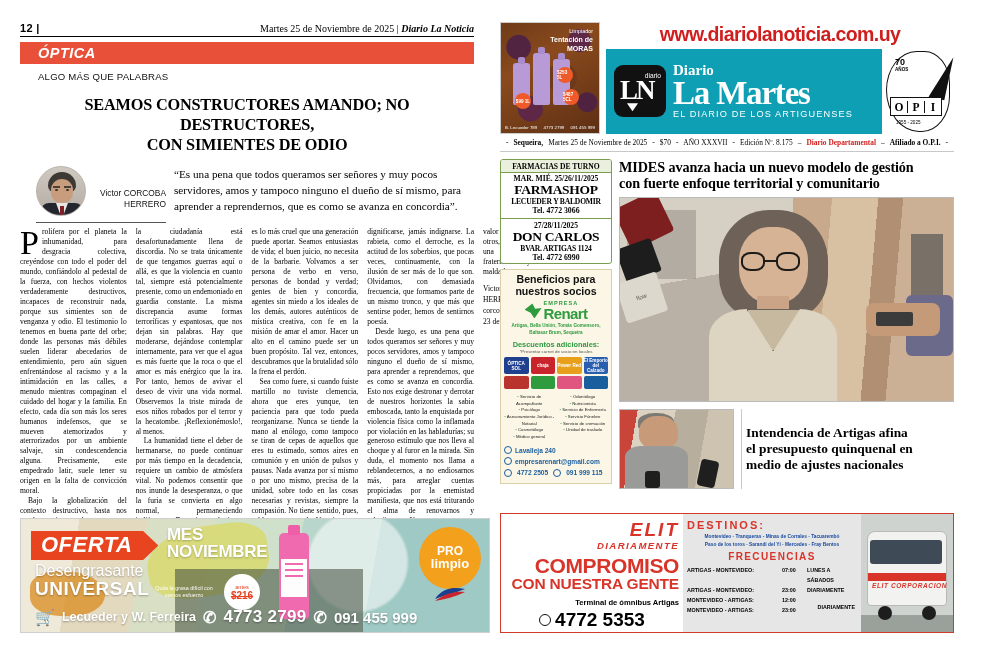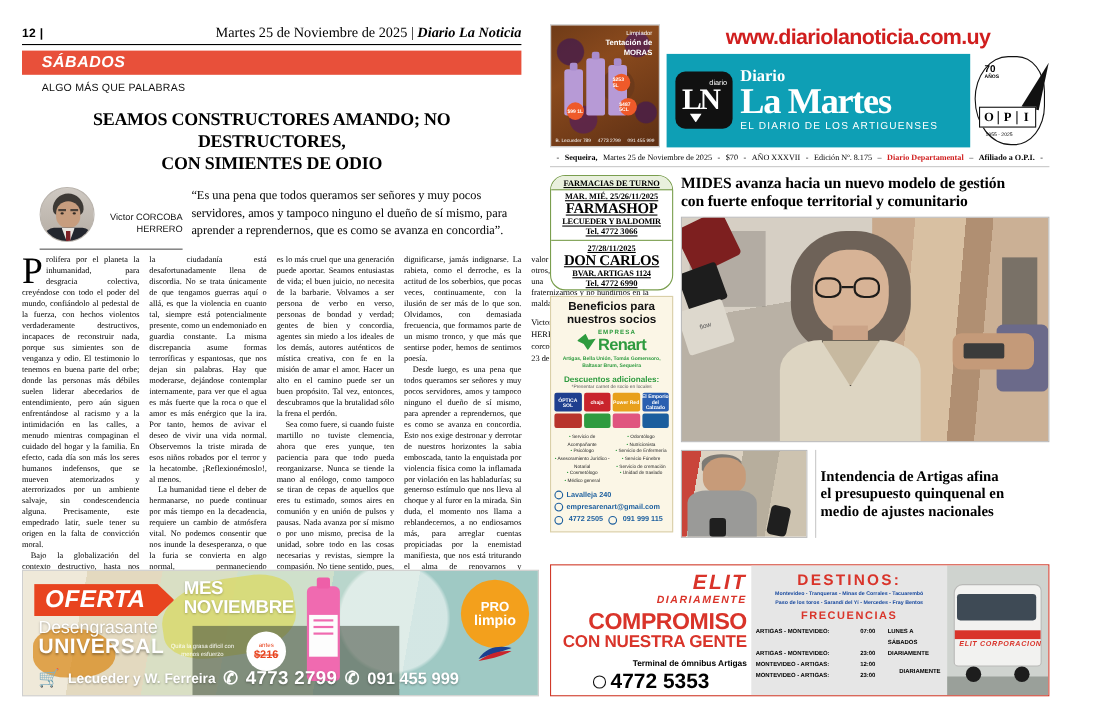--- a/index.html
+++ b/index.html
@@ -11,21 +11,21 @@
     position: relative;
   }
   .page { position: relative; width: 968px; height: 647px; display: flex; }
 
   
   .left-page { width: 508px; height: 647px; padding: 22px 18px 10px 20px; position: relative; }
 
   .folio-row { display: flex; align-items: baseline; justify-content: space-between;
     border-bottom: 1.2px solid #000; padding-bottom: 2px; }
   .folio { font-family: "Liberation Sans", sans-serif; font-weight: bold; font-size: 11px; letter-spacing: .3px; }
-  .folio-date { font-size: 13px; font-family: "Liberation Serif", serif; }
+  .folio-date { font-size: 10px; font-family: "Liberation Serif", serif; }
   .folio-date b { font-style: italic; }
 
   .section-bar { background: #e8503a; height: 22px; margin-top: 5px; display: flex; align-items: center; padding-left: 18px; }
   .section-bar span { color: #fff; font-family: "Liberation Sans", sans-serif; font-weight: bold; font-style: italic; font-size: 14.5px; letter-spacing: .5px; }
 
   .kicker { font-family: "Liberation Sans", sans-serif; font-size: 9.6px; color: #111; margin: 7px 0 0 18px; letter-spacing: .2px; }
 
   .headline { text-align: center; font-weight: bold; font-size: 16.3px; line-height: 1.23;
     margin: 13px 14px 0 14px; letter-spacing: -0.2px; }
 
@@ -161,21 +161,21 @@
 
   .info-line { display:flex; align-items:center; justify-content:center; gap:5px; flex-wrap:nowrap;
      border-bottom: 1.4px solid #c8c8c8; padding: 4px 0 4px; font-size: 7.4px; font-family:"Liberation Serif", serif; }
   .info-line b { font-weight: bold; }
   .info-line .red { color:#d01e1e; font-weight:bold; }
 
   .right-body { display: flex; gap: 7px; margin-top: 7px; }
 
   
   .sidebar { width: 112px; flex: 0 0 112px; }
-  .farm-box { border: 1.4px solid #7a9e4e; border-radius: 14px; overflow: hidden; background:#fff;text-decoration:underline; }
+  .farm-box { border: 1.4px solid #7a9e4e; border-radius: 3px; overflow: hidden; background:#fff; }
   .farm-title { background:#e9f0dd; text-align:center; font-family:"Liberation Serif", serif; font-weight:bold;
      font-size:7.6px; padding:1.5px 0; border-bottom:1px solid #7a9e4e; }
   .farm-row { text-align:center; padding:1px 2px; }
   .farm-date { font-size:7.6px; font-weight:bold; }
   .farm-name { font-size:13.5px; font-weight:bold; letter-spacing:-.3px; line-height:1.05; }
   .farm-addr { font-size:7.6px; font-weight:bold; letter-spacing:-.2px; }
   .farm-tel { font-size:7.8px; font-weight:bold; }
   .farm-div { border-top:1px solid #7a9e4e; margin:1.5px 0; }
 
   .renart { margin-top:5px; border:1px solid #d9cfa8; background:#fbf6e6; padding:4px 3px 5px; text-align:center; }
@@ -253,22 +253,22 @@
   .elit-logo { font-family:"Liberation Sans", sans-serif; font-weight:bold; font-style:italic; color:#d9342a;
      font-size:19px; letter-spacing:2px; line-height:1; }
   .elit-corp { font-family:"Liberation Sans", sans-serif; font-weight:bold; font-style:italic; color:#d9342a;
      font-size:9.6px; letter-spacing:1.4px; margin-top:1px; }
   .elit-c1 { font-family:"Liberation Sans", sans-serif; font-weight:bold; color:#d9342a; font-size:21px; line-height:1.02; margin-top:4px; letter-spacing:-.4px; }
   .elit-c2 { font-family:"Liberation Sans", sans-serif; font-weight:bold; color:#d9342a; font-size:15.5px; line-height:1.05; letter-spacing:-.2px; }
   .elit-term { font-family:"Liberation Sans", sans-serif; font-weight:bold; font-size:7.6px; margin-top:5px; }
   .elit-tel { font-family:"Liberation Sans", sans-serif; font-weight:bold; font-size:19px; margin-top:2px; display:flex; align-items:center; justify-content:center; gap:4px; }
   .elit-tel .ph { width:12px; height:12px; border:1.4px solid #111; border-radius:50%; }
   .elit-mid { flex:1; background:#e6e6e6; padding:5px 4px; }
-  .elit-h { text-align:center; font-family:"Liberation Sans", sans-serif; font-weight:bold; color:#d9342a;
-     font-size:14px; letter-spacing:2px; }
+  .elit-h { text-align:left; font-family:"Liberation Sans", sans-serif; font-weight:bold; color:#d9342a;
+     font-size:11px; letter-spacing:2px; }
   .elit-dest { text-align:center; font-family:"Liberation Sans", sans-serif; font-weight:bold; color:#17489e;
      font-size:4.8px; line-height:1.6; margin-top:2px; }
   .elit-h2 { text-align:center; font-family:"Liberation Sans", sans-serif; font-weight:bold; color:#d9342a;
      font-size:10px; letter-spacing:1.4px; margin-top:3px; }
   .freq { margin-top:3px; }
   .freq-row { display:flex; align-items:baseline; gap:3px; font-family:"Liberation Sans", sans-serif;
      font-weight:bold; font-size:5.4px; line-height:1.85; }
   .freq-row .rt { flex:1; }
   .freq-row .tm { width:22px; }
   .freq-row .dy { width:50px; }
@@ -294,21 +294,21 @@
     <div class="folio-row">
       <div class="folio">12 |</div>
       <div class="folio-date">
         <span>Martes 25 de Noviembre de 2025</span>
         <span>|</span>
         <b>Diario La Noticia</b>
       </div>
     </div>
 
     <div class="section-bar">
-      <span>SÁBADOS</span>
+      <span>ÓPTICA</span>
     </div>
 
     <div class="kicker">ALGO MÁS QUE PALABRAS</div>
 
     <div class="headline">
       <div>SEAMOS CONSTRUCTORES AMANDO; NO DESTRUCTORES,</div>
       <div>CON SIMIENTES DE ODIO</div>
     </div>
 
     <div class="lead-row">

